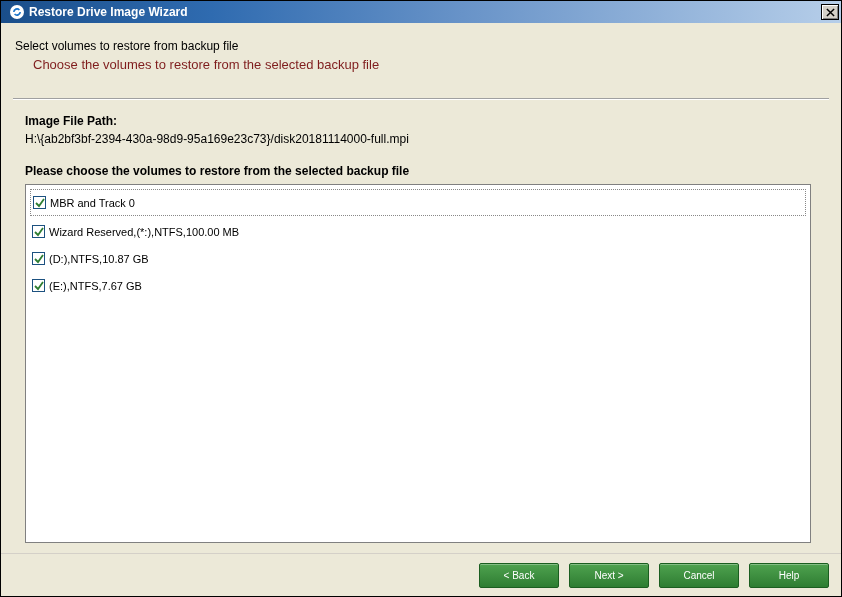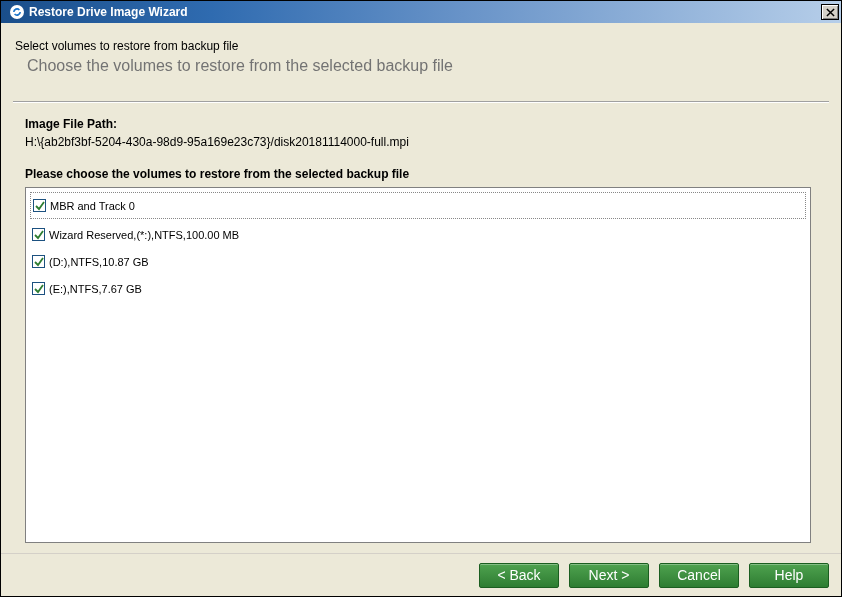--- a/index.html
+++ b/index.html
@@ -61,23 +61,23 @@
   .header-panel {
     padding: 16px 14px 16px 14px;
     background: #ece9d8;
   }
   .header-title {
     color: #000;
     font-size: 12px;
     margin-bottom: 4px;
   }
   .header-sub {
-    color: #737373;
-    margin-left: 12px;
-    font-size: 16px;
+    color: #7f1d1d;
+    margin-left: 18px;
+    font-size: 13px;
   }
   .header-sep {
     border: 0;
     border-top: 1px solid #a0a0a0;
     border-bottom: 1px solid #fff;
     margin: 10px 12px 0 12px;
   }
   .content {
     flex: 1;
     padding: 6px 30px 10px 24px;
@@ -152,21 +152,21 @@
     gap: 10px;
     border-top: 1px solid #d4d0c8;
   }
   .btn {
     width: 78px;
     height: 23px;
     background: linear-gradient(to bottom, #4fa24f 0%, #2e7d32 100%);
     border: 1px solid #1b5e20;
     box-shadow: inset 0 1px 0 rgba(255,255,255,0.3);
     color: #fff;
-    font-size: 14px;
+    font-size: 10px;
     display: flex;
     align-items: center;
     justify-content: center;
     cursor: pointer;
     border-radius: 2px;
     font-family: Tahoma, Verdana, Arial, sans-serif;
   }
 </style>
 </head>
 <body>
@@ -188,21 +188,21 @@
   </div>
 
   <div class="header-panel">
     <div class="header-title">Select volumes to restore from backup file</div>
     <div class="header-sub">Choose the volumes to restore from the selected backup file</div>
   </div>
   <hr class="header-sep">
 
   <div class="content">
     <div class="section-label">Image File Path:</div>
-    <div class="path-value">H:\{ab2bf3bf-5204-430a-98d9-95a169e23c73}/disk20181114000-full.mpi</div>
+    <div class="path-value">H:\{ab2bf3bf-2394-430a-98d9-95a169e23c73}/disk20181114000-full.mpi</div>
 
     <div class="choose-label">Please choose the volumes to restore from the selected backup file</div>
 
     <div class="volume-list">
       <div class="volume-item first">
         <span class="cb">
             <svg viewBox="0 0 10 10">
               <path d="M1 5 L4 8 L9 1" stroke="#2e7d32" stroke-width="1.8" fill="none"></path>
             </svg>
           </span>

